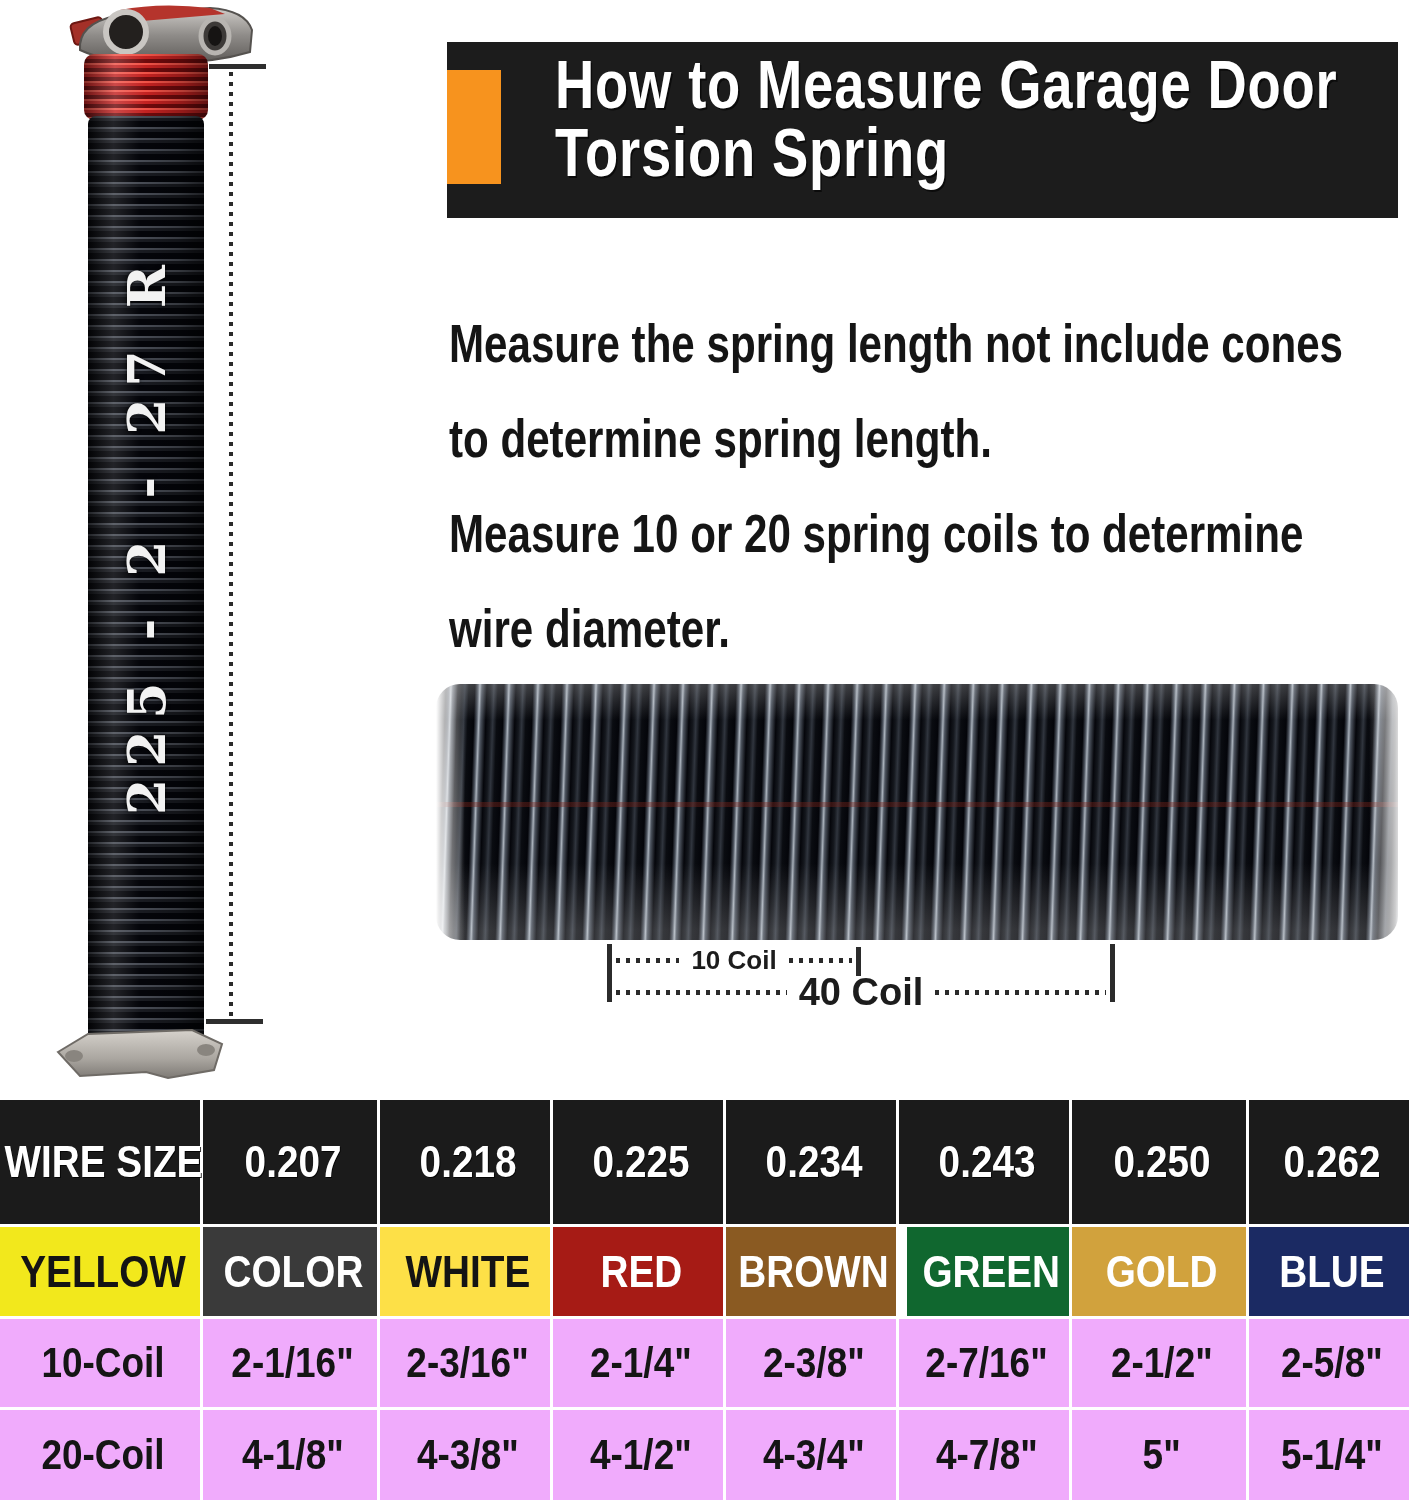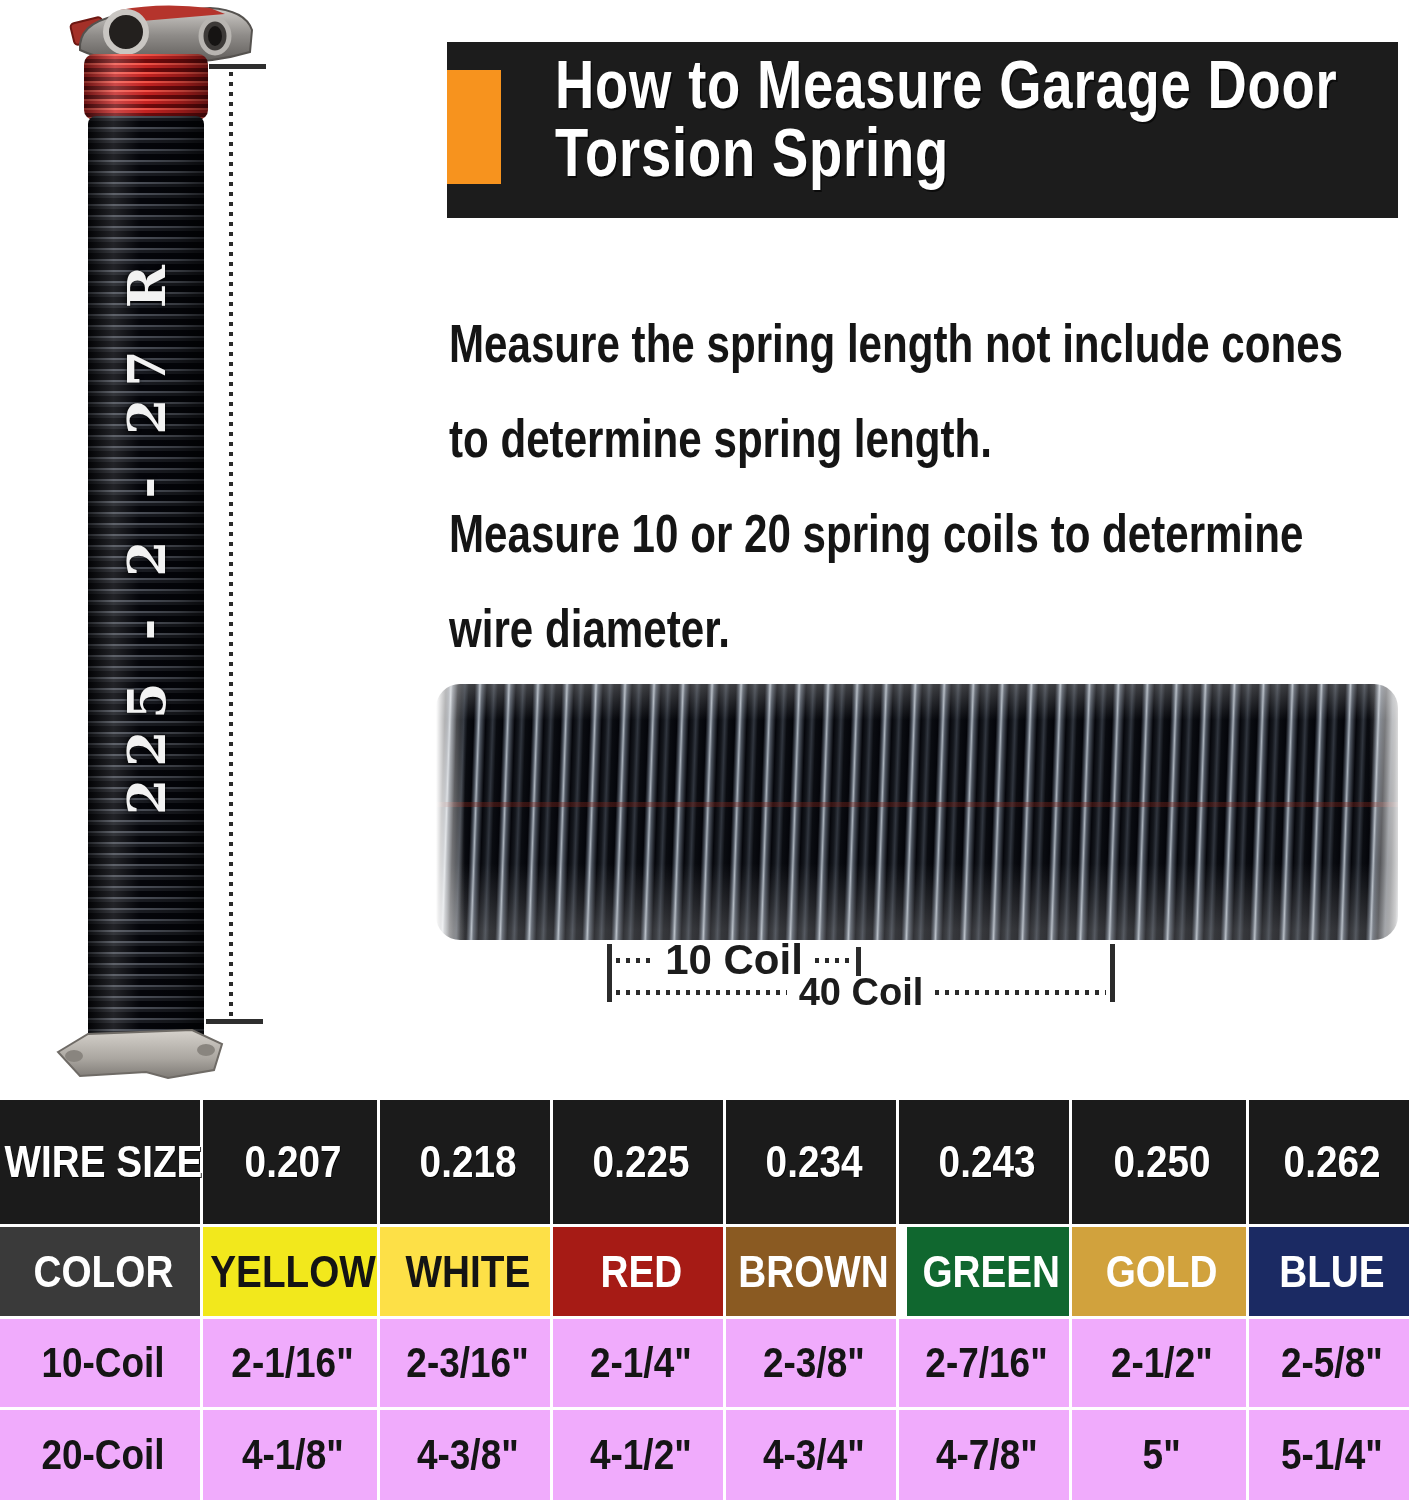--- a/index.html
+++ b/index.html
@@ -50,21 +50,21 @@
        repeating-linear-gradient(92deg,#30353e 0px,#0a0c11 4px,#04050a 10px,#4e5560 13px,#a8b0ba 15px,#4e5560 17px,#05060b 22px,#15181e 26px,#30353e 29px);}
 
   
   .tick{position:absolute;width:5px;background:#2b2b2b;}
   .tick.left{left:607px;top:944px;height:58px;}
   .tick.mid{left:856px;top:947px;height:29px;}
   .tick.right{left:1110px;top:944px;height:58px;}
   .dim-row{position:absolute;display:flex;align-items:center;color:#1c1c1c;font-weight:bold;}
   .dim-row .dots{flex:1;height:5px;background:repeating-linear-gradient(90deg,#2a2a2a 0 4px,transparent 4px 10px);}
   .dim-row .lbl{padding:0 12px;white-space:nowrap;}
-  .dim-row.ten{left:616px;top:942px;width:236px;height:36px;font-size:42px;}
+  .dim-row.ten{left:616px;top:942px;width:236px;height:36px;font-size:26px;}
   .dim-row.twenty{left:616px;top:972px;width:490px;height:40px;font-size:38px;}
 
   
   .spec-table{position:absolute;left:0;top:1100px;width:1409px;height:400px;display:grid;
      grid-template-columns:200px 174px 170px 170px 170px 170px 174px 160px;
      grid-template-rows:124px 89px 88px 90px;gap:3px;background:#fff;}
   .cell{display:flex;align-items:center;justify-content:center;font-weight:bold;font-size:44px;padding-left:6px;}
   .cell > span{display:inline-block;transform:scaleX(0.88);white-space:nowrap;}
   .cell.r0{background:#1b1b1b;color:#fff;text-shadow:1px 1px 0 rgba(0,0,0,.8);}
   .cell.r2,.cell.r3{background:#f0abfc;color:#151515;font-size:42px;}
@@ -162,26 +162,26 @@
       </div>
       <div class="cell r0 c5">
         <span>0.243</span>
       </div>
       <div class="cell r0 c6">
         <span>0.250</span>
       </div>
       <div class="cell r0 c7">
         <span>0.262</span>
       </div>
+      <div class="cell r1 c1" style="background: rgb(242, 232, 28); color: rgb(20, 20, 20);">
+        <span>YELLOW</span>
+      </div>
       <div class="cell r1 c0" style="background: rgb(58, 58, 58); color: rgb(255, 255, 255);">
         <span>COLOR</span>
       </div>
-      <div class="cell r1 c1" style="background: rgb(242, 232, 28); color: rgb(20, 20, 20);">
-        <span>YELLOW</span>
-      </div>
       <div class="cell r1 c2" style="background: #fde047; color: rgb(20, 20, 20);">
         <span>WHITE</span>
       </div>
       <div class="cell r1 c3" style="background: rgb(166, 27, 21); color: rgb(255, 255, 255);">
         <span>RED</span>
       </div>
       <div class="cell r1 c4" style="background: rgb(138, 90, 34); color: rgb(255, 255, 255);">
         <span>BROWN</span>
       </div>
       <div class="cell r1 c5" style="background: rgb(16, 103, 47); color: rgb(255, 255, 255); margin-left: 8px;">

